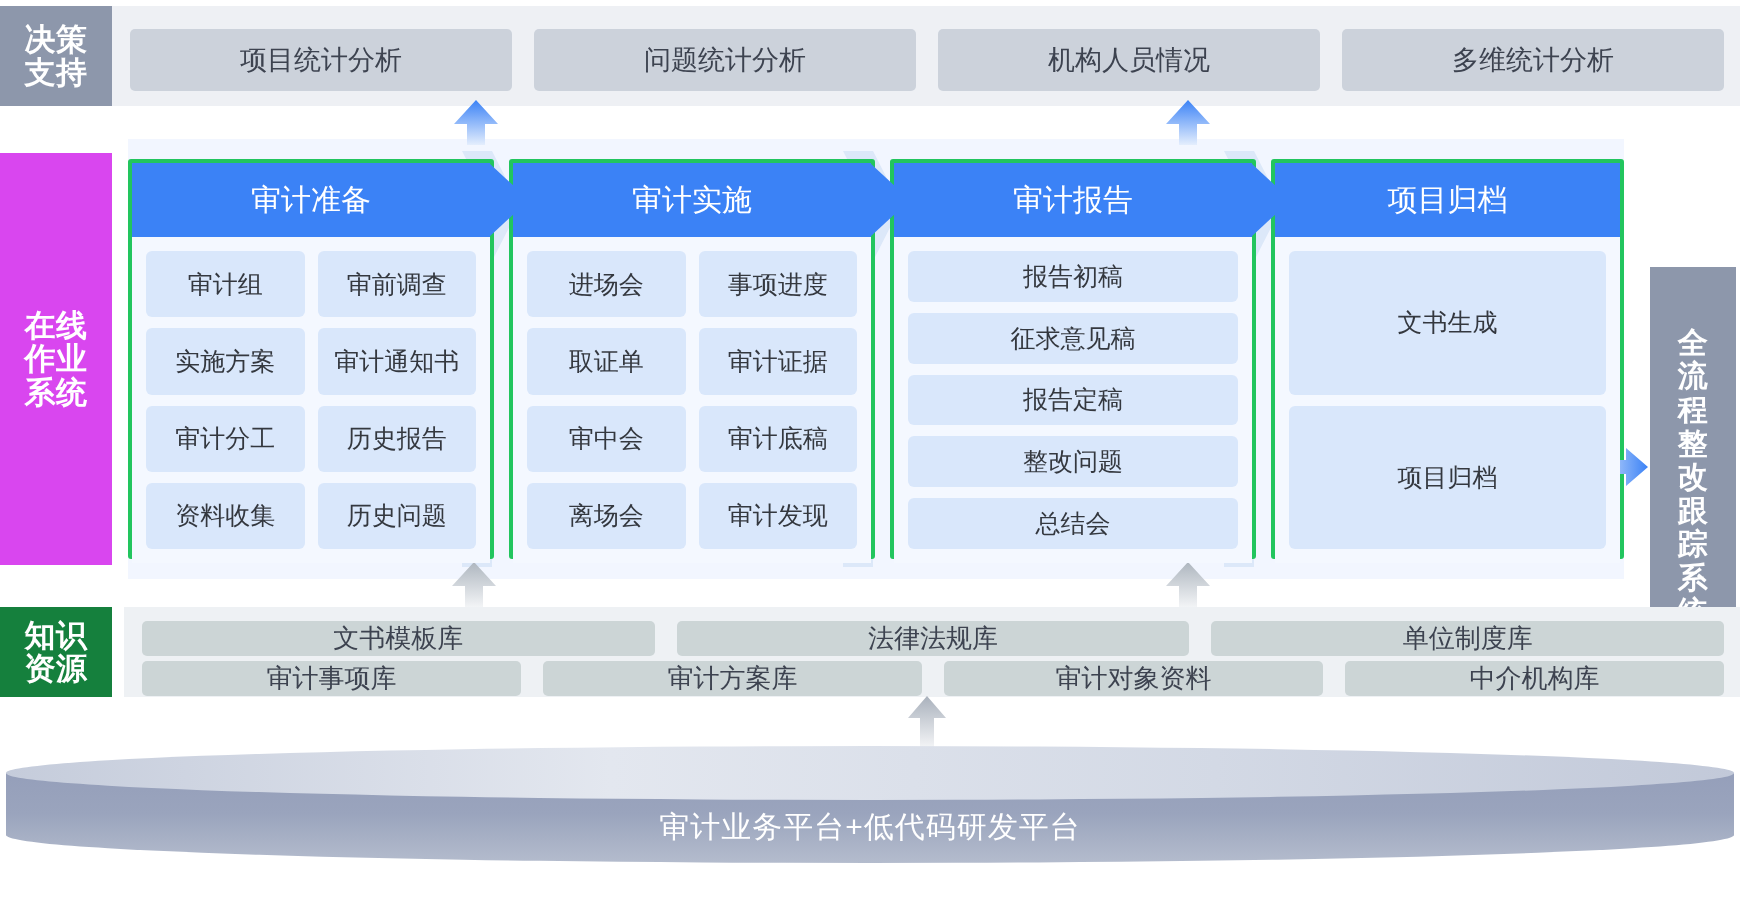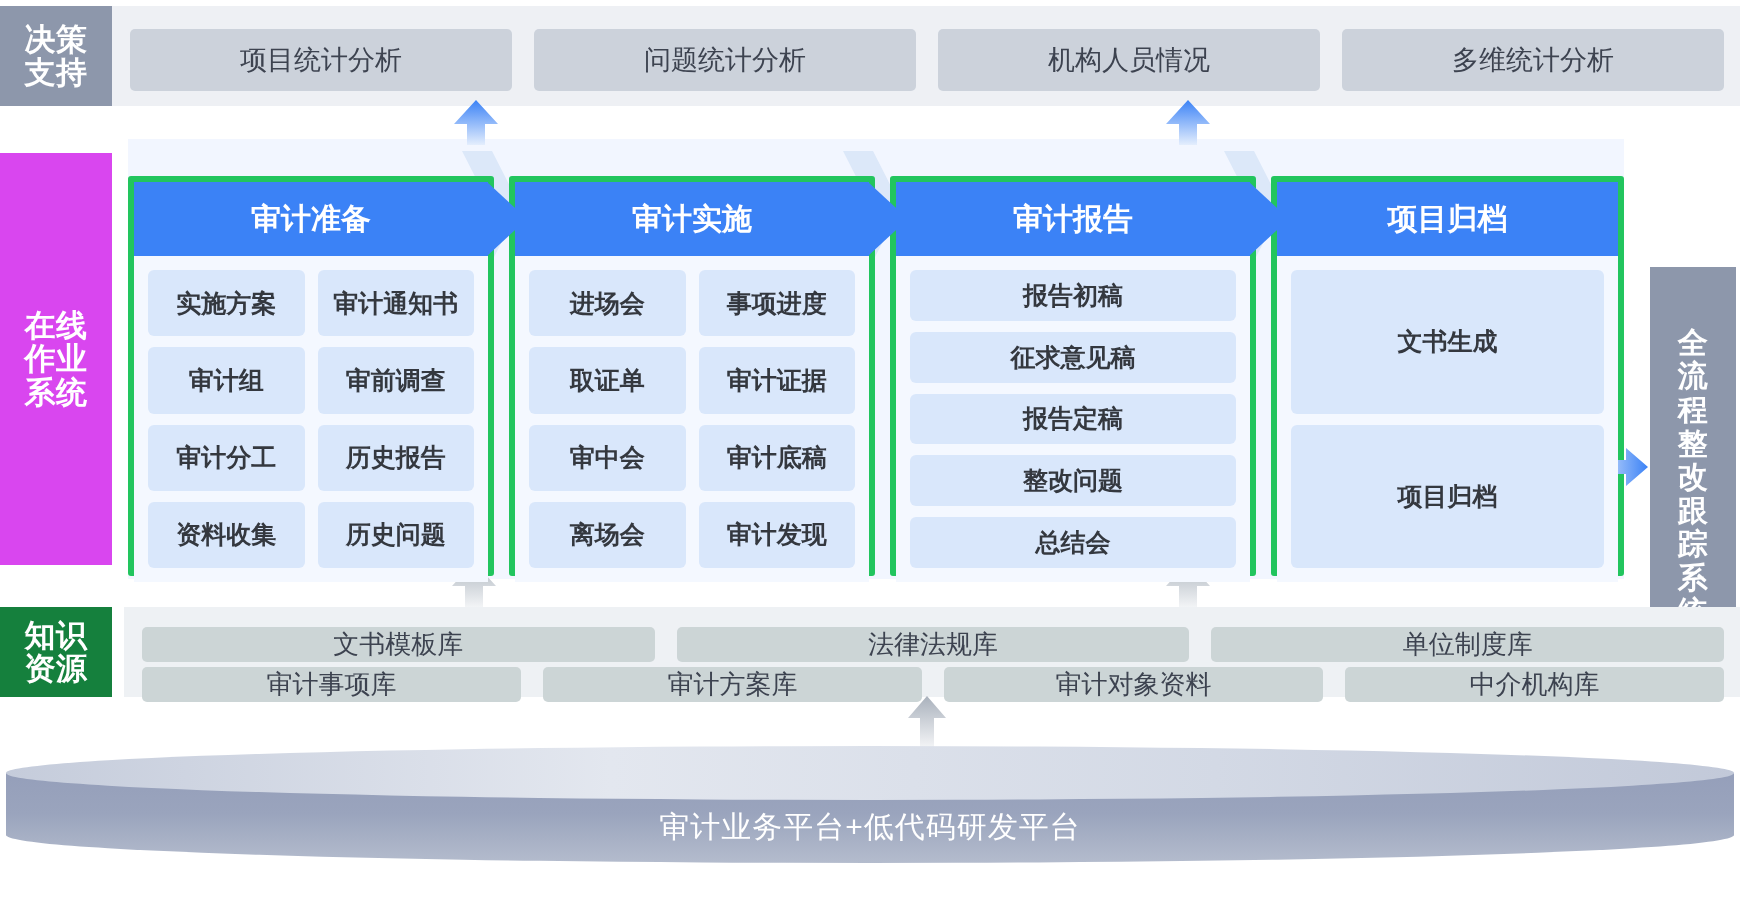--- a/index.html
+++ b/index.html
@@ -63,27 +63,26 @@
     width: 1496px; height: 440px;
     background: #f2f6ff;
   }
 
   
   .stages {
     position: absolute; left: 0; top: 0;
     width: 1496px; height: 440px;
   }
   .stage {
-    position: absolute; top: 37px;
+    position: absolute; top: 20px;
     height: 400px;
     background: #ffffff;
-    border: 6px solid #22c55e;
+    border: 4px solid #22c55e;
     border-radius: 3px;
     overflow: visible;
-    font-weight: bold;
   }
   .stage-head {
     position: relative;
     height: 74px;
     background: #3b82f6;
     display: flex; align-items: center; justify-content: center;
     color: #ffffff; font-size: 30px;
     z-index: 2;
   }
   
@@ -143,21 +142,21 @@
     display: flex;
   }
   .kno-label {
     width: 112px; height: 90px;
     background: #15803d;
     font-size: 31px;
   }
   .kno-strip {
     flex: 1; height: 90px;
     background: #eef1f4;
-    padding: 20px 16px 3px 18px;
+    padding: 14px 16px 3px 18px;
     display: flex; flex-direction: column; gap: 5px; margin-left: 12px;
   }
   .kno-row { display: flex; gap: 22px; flex: 1; }
   .kno-card {
     flex: 1;
     background: #ccd5d6;
     border-radius: 5px;
     display: flex; align-items: center; justify-content: center;
     font-size: 26px; color: #3d4350;
   }
@@ -215,26 +214,26 @@
           <path d="M0,0 L30,0 L58,55 L30,110 L30,416 L0,416 L0,110 L28,55 Z" fill="#dce8f9"></path>
         </svg>
         <svg class="sep" style="left:1096px" viewBox="0 0 58 416" preserveAspectRatio="none">
           <path d="M0,0 L30,0 L58,55 L30,110 L30,416 L0,416 L0,110 L28,55 Z" fill="#dce8f9"></path>
         </svg>
 
         <div class="stage" style="left:0px; width:366px">
           <div class="stage-head pointed">审计准备</div>
           <div class="stage-body">
             <div class="srow">
+              <div class="scard">审计组</div>
+              <div class="scard">审前调查</div>
+            </div>
+            <div class="srow">
               <div class="scard">实施方案</div>
               <div class="scard">审计通知书</div>
-            </div>
-            <div class="srow">
-              <div class="scard">审计组</div>
-              <div class="scard">审前调查</div>
             </div>
             <div class="srow">
               <div class="scard">审计分工</div>
               <div class="scard">历史报告</div>
             </div>
             <div class="srow">
               <div class="scard">资料收集</div>
               <div class="scard">历史问题</div>
             </div>
           </div>

